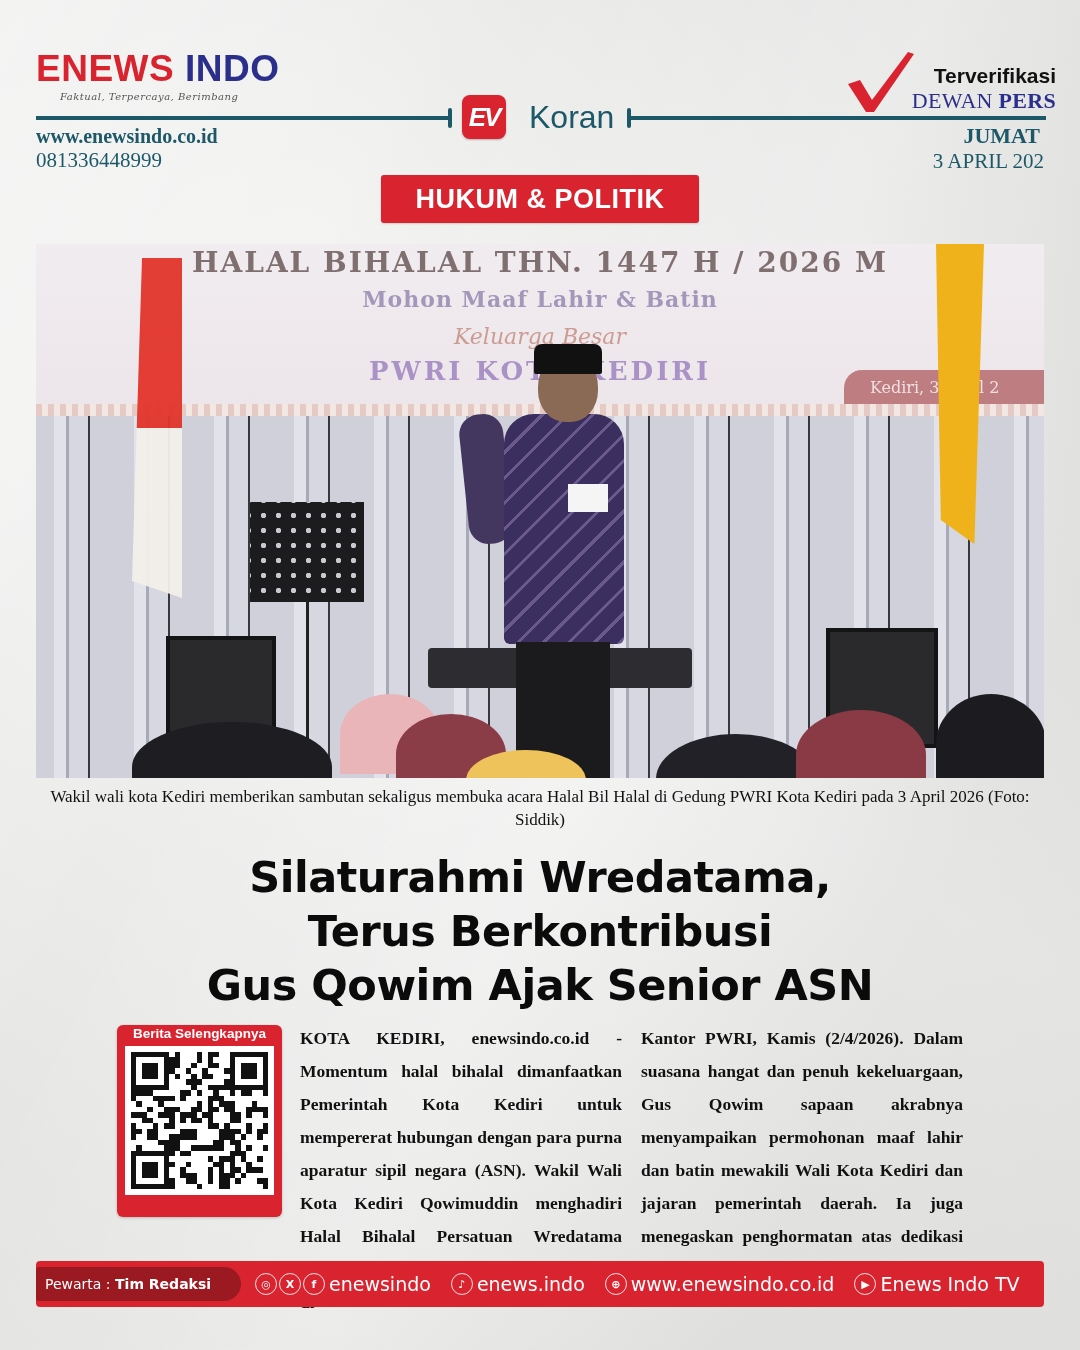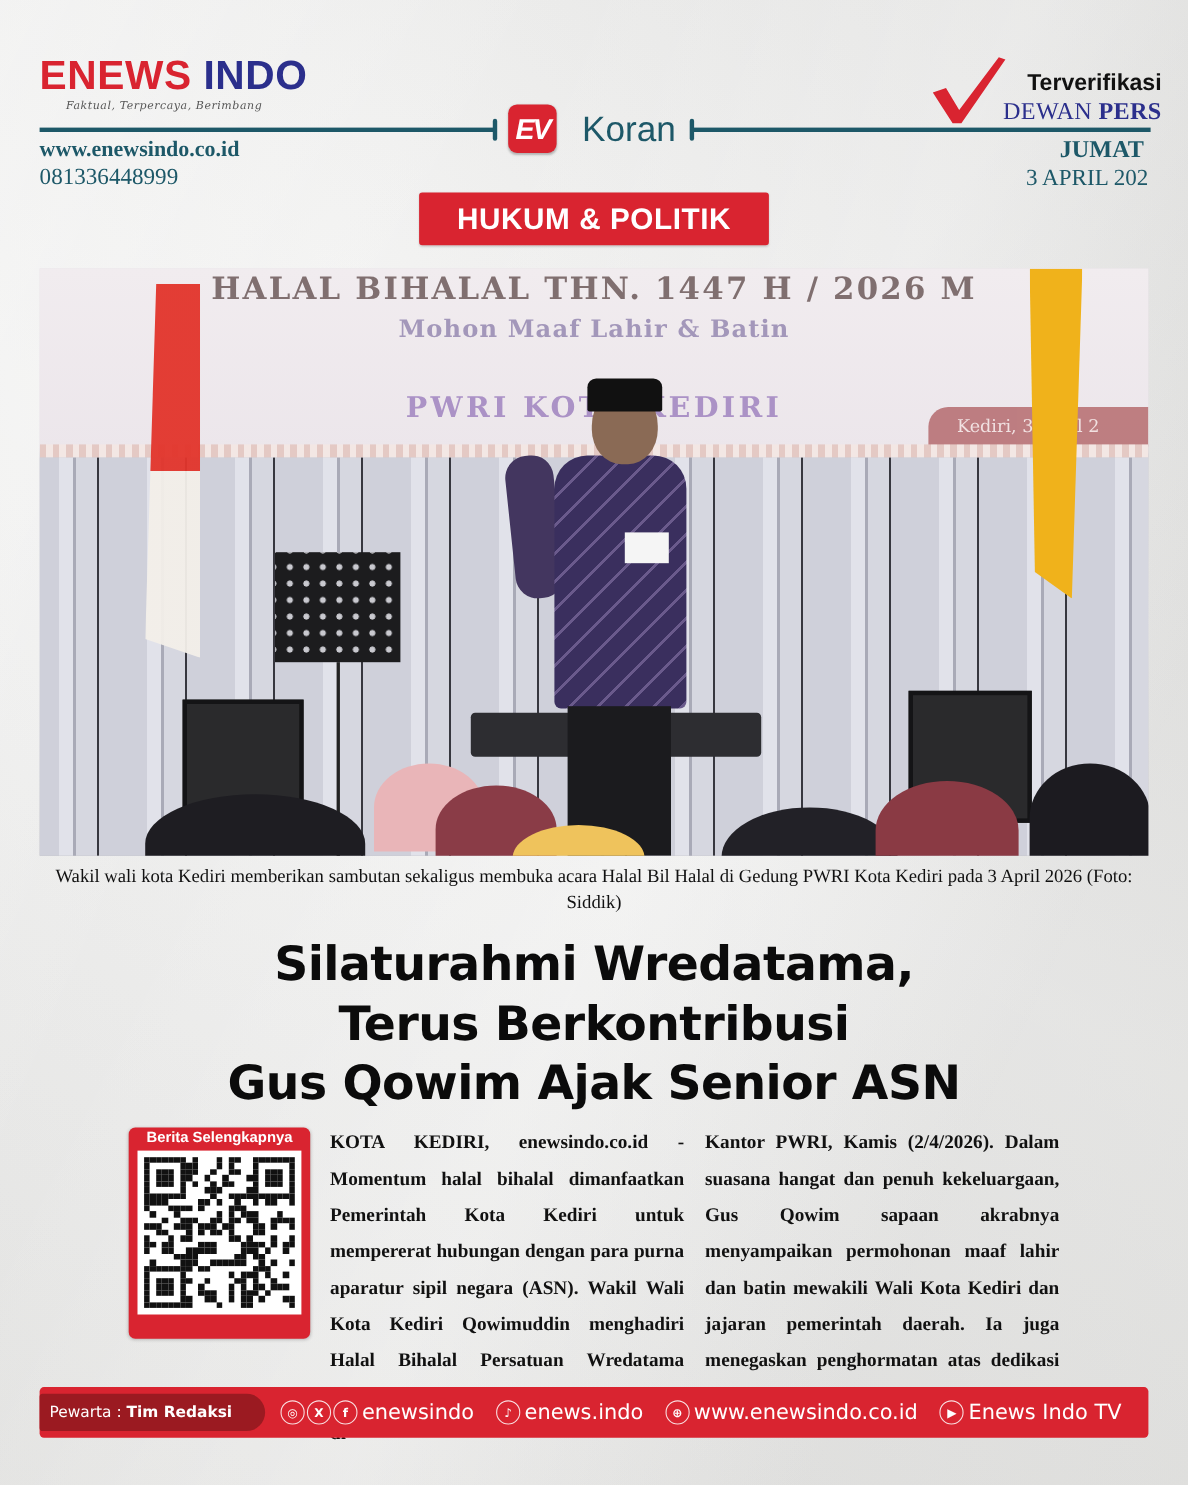--- a/index.html
+++ b/index.html
@@ -189,20 +189,21 @@
   <div class="date-day">JUMAT</div>
   <div class="date-full">3 APRIL 202</div>
 </div>
 
 <div class="category">HUKUM &amp; POLITIK</div>
 
 <div class="photo">
   <div class="banner">
     <div class="banner-l1">HALAL BIHALAL THN. 1447 H / 2026 M</div>
     <div class="banner-l2">Mohon Maaf Lahir &amp; Batin</div>
+    <div class="banner-l3">Keluarga Besar</div>
     <div class="banner-l4">PWRI KOTA KEDIRI</div>
     <div class="banner-date">Kediri, 3 April 2</div>
   </div>
   <div class="banner-trim"></div>
   <div class="curtain"></div>
   <div class="flag-red"></div>
   <div class="flag-yellow"></div>
   <div class="stand"></div>
   <div class="stand-pole"></div>
   <div class="speaker-l"></div>

